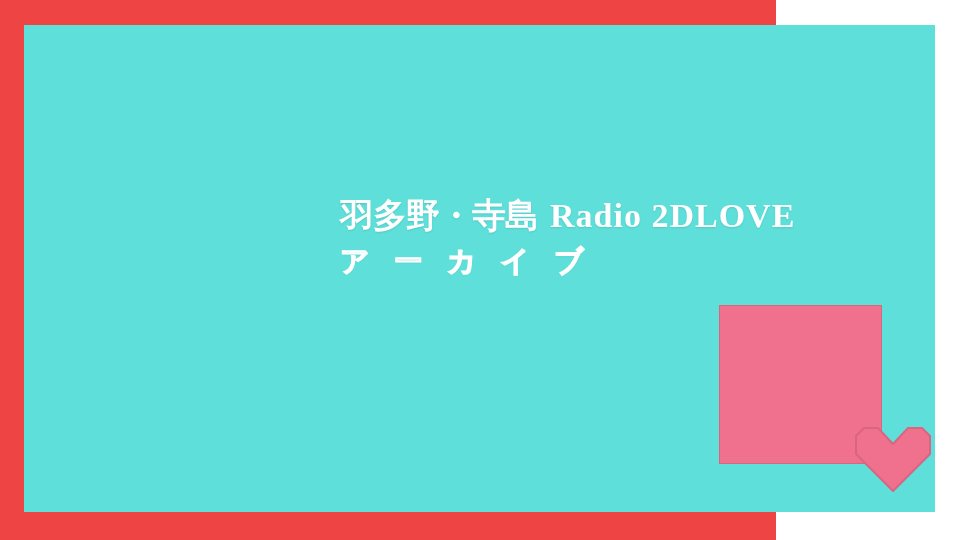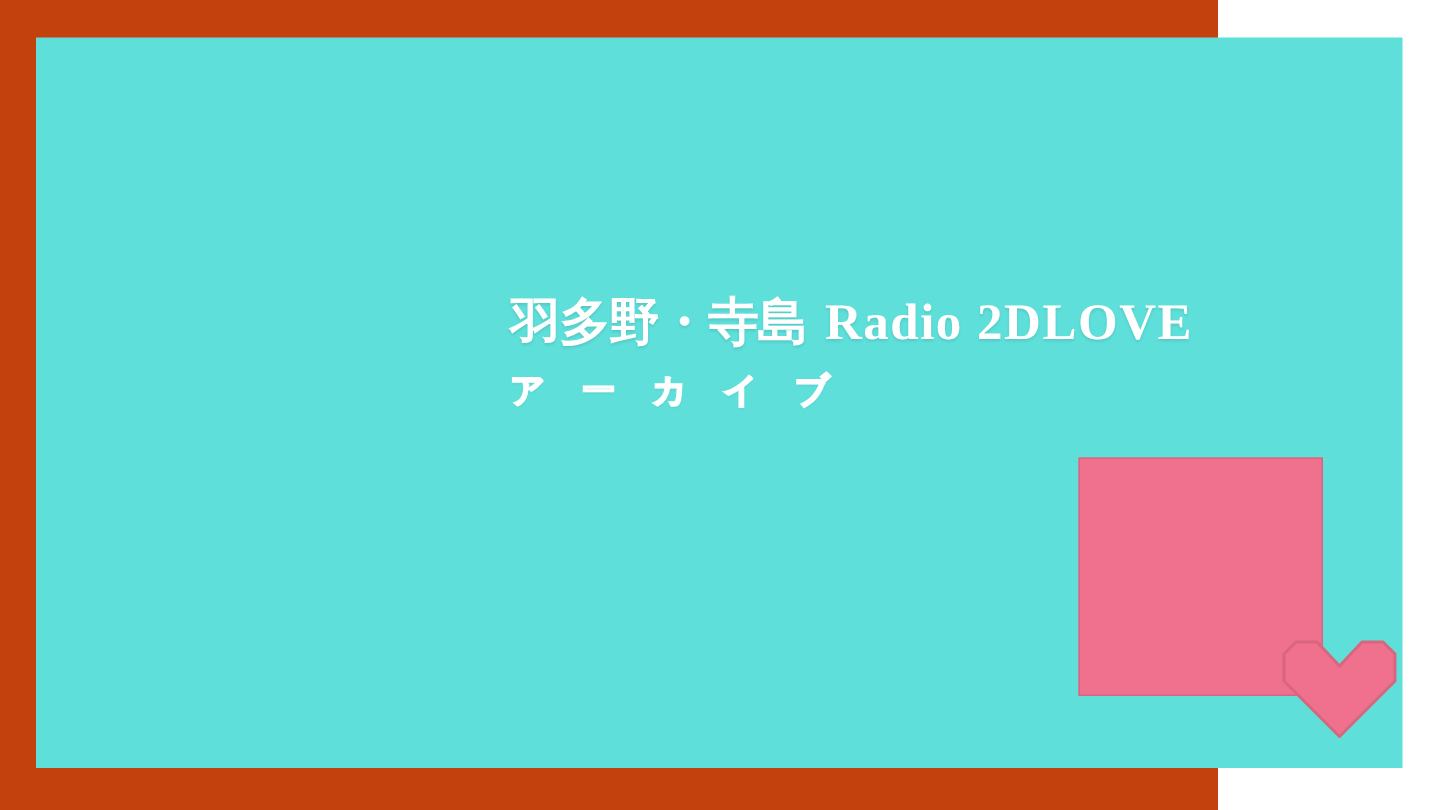--- a/index.html
+++ b/index.html
@@ -11,22 +11,21 @@
     width: 960px;
     height: 540px;
     overflow: hidden;
     font-family: "Liberation Serif", serif;
   }
 
   #stage {
     position: relative;
     width: 776px;
     height: 540px;
-    background: #c2410c;
-    padding-left: 36px;
+    background: #ef4444;
   }
 
   
   #banner {
     position: absolute;
     left: 24px;
     top: 25px;
     width: 911px;
     height: 487px;
     background: #5EDFDA;
@@ -55,21 +54,21 @@
   }
   #title-main .en {
     letter-spacing: 1px;
     padding-left: 12px;
   }
 
   #title-sub {
     margin-top: 6px;
     font-family: "Liberation Serif", "DejaVu Serif", serif;
     font-weight: bold;
-    font-size: 23px;
+    font-size: 29px;
     line-height: 38px;
     letter-spacing: 24px;
     white-space: nowrap;
     color: transparent;
     -webkit-text-stroke: 1.2px #ffffff;
     text-shadow:
       0 0 1px rgba(255,255,255,0.55),
       0 1px 2px rgba(0,0,0,0.06);
   }
 

